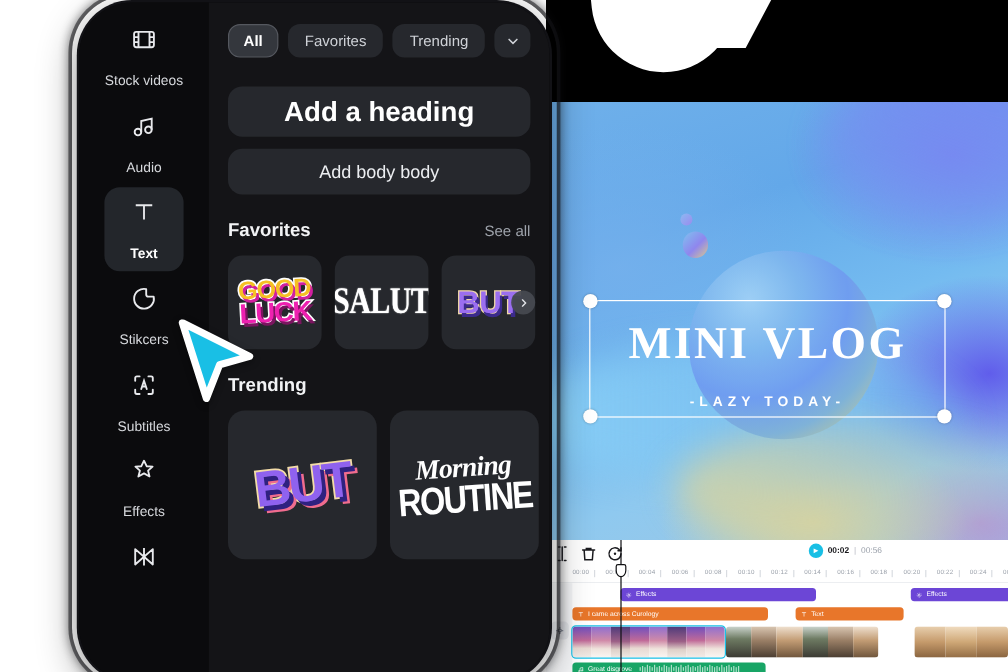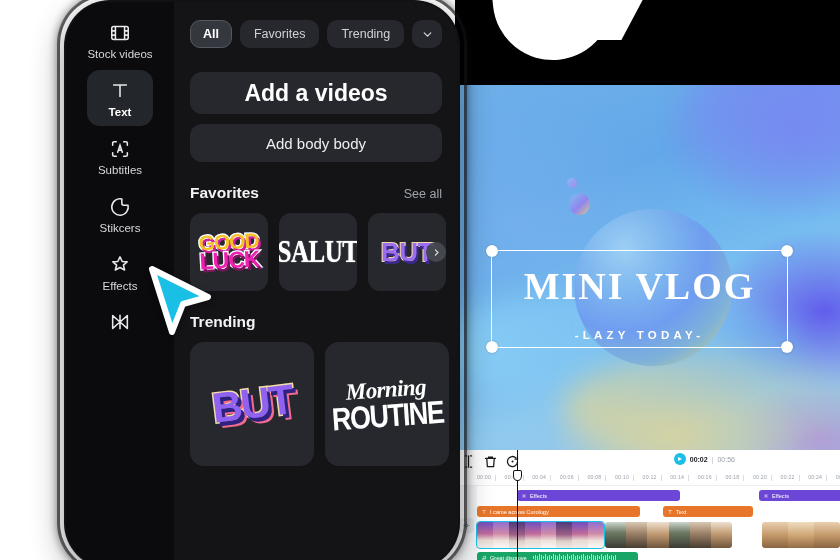--- a/index.html
+++ b/index.html
@@ -119,21 +119,21 @@
                 border-radius:48px; pointer-events:none;
                 box-shadow:0 0 0 3px rgba(20,20,24,.55), 0 0 8px 3px rgba(15,15,18,.45);
                 filter:blur(.4px); }
 
   .phone-inner { position:absolute; inset:0; display:flex; }
 
   
   .sidebar { width:108px; height:100%; background:#0b0b0d; padding-top:10px;
              display:flex; flex-direction:column; align-items:center; gap:2px; }
   .nav-item { width:66px; padding:9px 0 7px; border-radius:13px; display:flex;
-              flex-direction:column; align-items:center; gap:3px; cursor:pointer; }
+              flex-direction:column; align-items:center; gap:17px; cursor:pointer; }
   .nav-item.active { background:#23262b; }
   .nav-ic { width:24px; height:24px; color:#e8e9ec; display:flex; align-items:center; justify-content:center; }
   .nav-ic svg { width:22px; height:22px; display:block; }
   .nav-lb { font-size:11.5px; color:#d6d8dc; text-align:center; line-height:1.12; }
   .nav-item.active .nav-lb { color:#ffffff; font-weight:600; }
 
   
   .panel { flex:1; height:100%; background:#141417; padding:18px 16px 0 16px; overflow:hidden; }
   .chips { display:flex; align-items:center; gap:8px; margin-bottom:24px; }
   .chip { height:28px; padding:0 14px; border-radius:10px; background:#26282d; color:#cfd2d7;
@@ -408,48 +408,58 @@
       <div class="sidebar" id="sidebar">
           <div class="nav-item">
             <span class="nav-ic">
               <svg viewBox="0 0 24 24" fill="none" stroke="currentColor" stroke-width="1.7">
                 <rect x="3" y="5" width="18" height="14" rx="2"></rect>
                 <path d="M7 5v14M17 5v14M3 9.7h4M3 14.3h4M17 9.7h4M17 14.3h4"></path>
               </svg>
             </span>
             <span class="nav-lb">Stock videos</span>
           </div>
+          <div class="nav-item">
+            <span class="nav-ic">
+              <svg viewBox="0 0 24 24" fill="none" stroke="currentColor" stroke-width="1.7">
+                <circle cx="6.5" cy="17.5" r="3"></circle>
+                <circle cx="16" cy="15.5" r="3"></circle>
+                <path d="M9.5 17.5V7.5l9.5-2.2v10.2"></path>
+              </svg>
+            </span>
+            <span class="nav-lb">Audio</span>
+          </div>
           <div class="nav-item active">
             <span class="nav-ic">
               <svg viewBox="0 0 24 24" fill="none" stroke="currentColor" stroke-width="1.7">
                 <path d="M4.5 5.5h15M12 5.5v13"></path>
               </svg>
             </span>
             <span class="nav-lb">Text</span>
+          </div>
+          <div class="nav-item">
+            <span class="nav-ic">
+              <svg viewBox="0 0 24 24" fill="none" stroke="currentColor" stroke-width="1.7" stroke-linejoin="round">
+                <path d="M14 3.2A9 9 0 1 0 20.8 10H16a2 2 0 0 1-2-2z"></path>
+              </svg>
+            </span>
+            <span class="nav-lb">Stikcers</span>
           </div>
           <div class="nav-item">
             <span class="nav-ic">
               <svg viewBox="0 0 24 24" fill="none" stroke="currentColor" stroke-width="1.7" stroke-linecap="round">
                 <path d="M4 8V5.5A1.5 1.5 0 0 1 5.5 4H8M16 4h2.5A1.5 1.5 0 0 1 20 5.5V8M20 16v2.5a1.5 1.5 0 0 1-1.5 1.5H16M8 20H5.5A1.5 1.5 0 0 1 4 18.5V16"></path>
                 <path d="M9.5 15.5L12 8l2.5 7.5M10.4 13.2h3.2"></path>
               </svg>
             </span>
             <span class="nav-lb">Subtitles</span>
           </div>
           <div class="nav-item">
             <span class="nav-ic">
               <svg viewBox="0 0 24 24" fill="none" stroke="currentColor" stroke-width="1.7" stroke-linejoin="round">
-                <path d="M14 3.2A9 9 0 1 0 20.8 10H16a2 2 0 0 1-2-2z"></path>
-              </svg>
-            </span>
-            <span class="nav-lb">Stikcers</span>
-          </div>
-          <div class="nav-item">
-            <span class="nav-ic">
-              <svg viewBox="0 0 24 24" fill="none" stroke="currentColor" stroke-width="1.7" stroke-linejoin="round">
                 <path d="M12 3.2l2.4 5 5.4.4-4.1 3.6 1.3 5.3L12 14.7 6.9 17.5l1.4-5.3L4.2 8.6l5.4-.4z"></path>
               </svg>
             </span>
             <span class="nav-lb">Effects</span>
           </div>
           <div class="nav-item">
             <span class="nav-ic">
               <svg viewBox="0 0 24 24" fill="none" stroke="currentColor" stroke-width="1.7" stroke-linejoin="round">
                 <path d="M4 5l8 7-8 7zM20 5l-8 7 8 7zM12 4v16"></path>
               </svg>
@@ -470,21 +480,21 @@
             <span>Trending</span>
           </div>
           <div class="chip more">
             <svg viewBox="0 0 24 24" fill="none" stroke="#cfd2d7" stroke-width="2.4" stroke-linecap="round">
                 <path d="M6 9l6 6 6-6"></path>
               </svg>
           </div>
         </div>
 
         <div class="btn-block btn-heading">
-          <span>Add a videos</span>
+          <span>Add a heading</span>
         </div>
         <div class="btn-block btn-body">
           <span>Add body body</span>
         </div>
 
         <div class="sec-head">
           <div class="sec-title" style="margin:0">Favorites</div>
           <div class="see-all">See all</div>
         </div>
 

